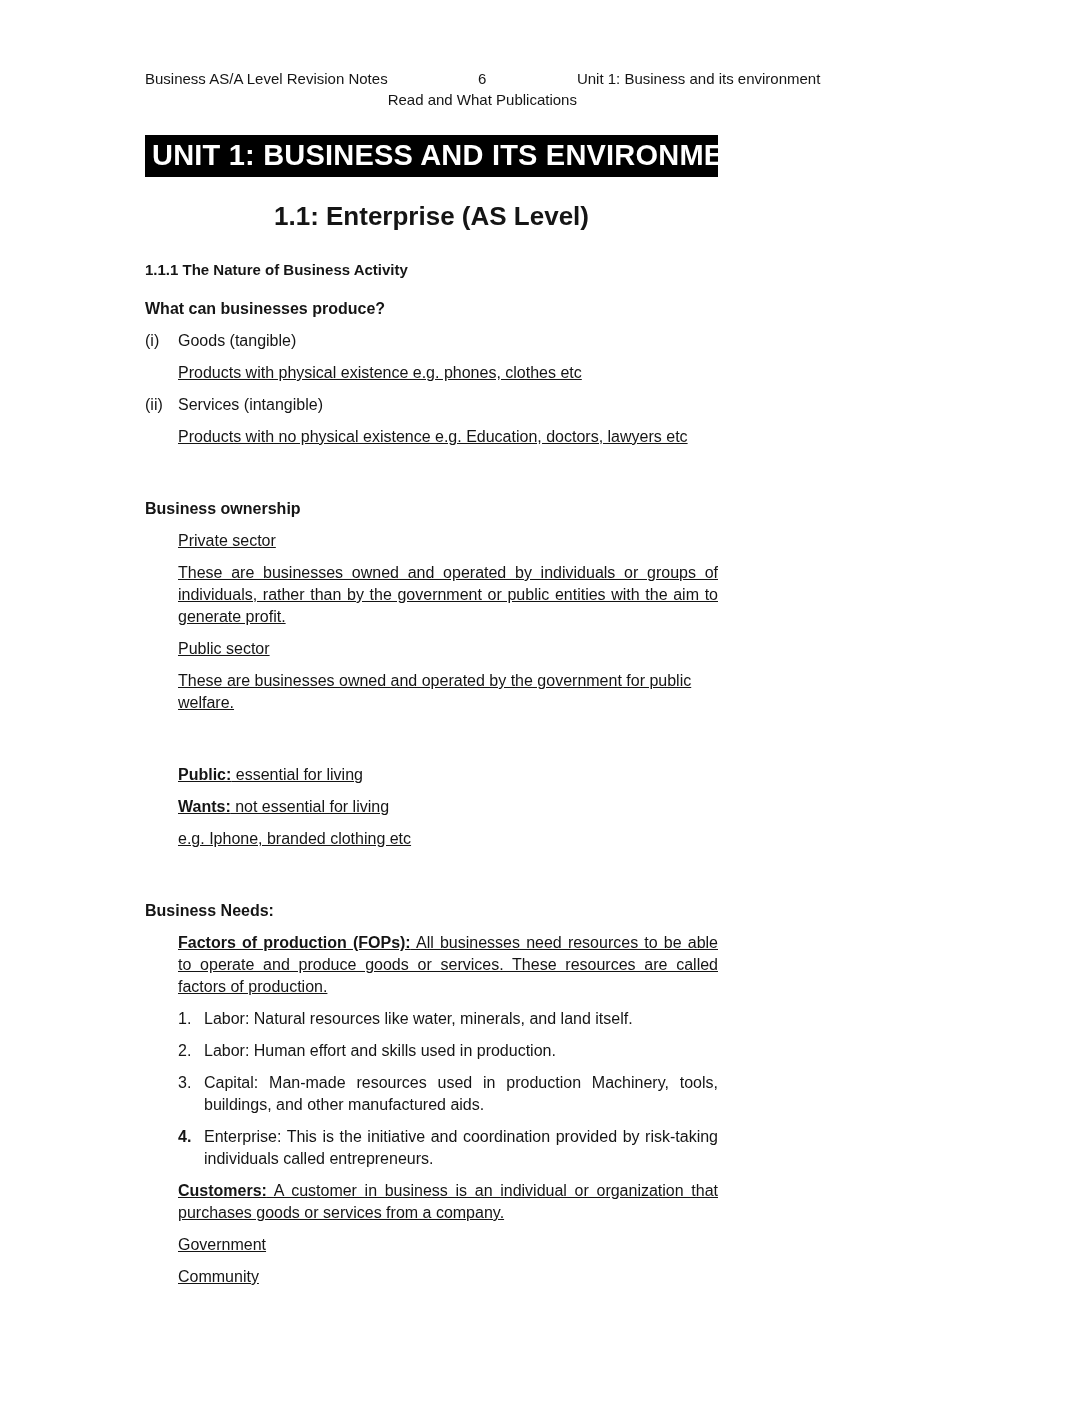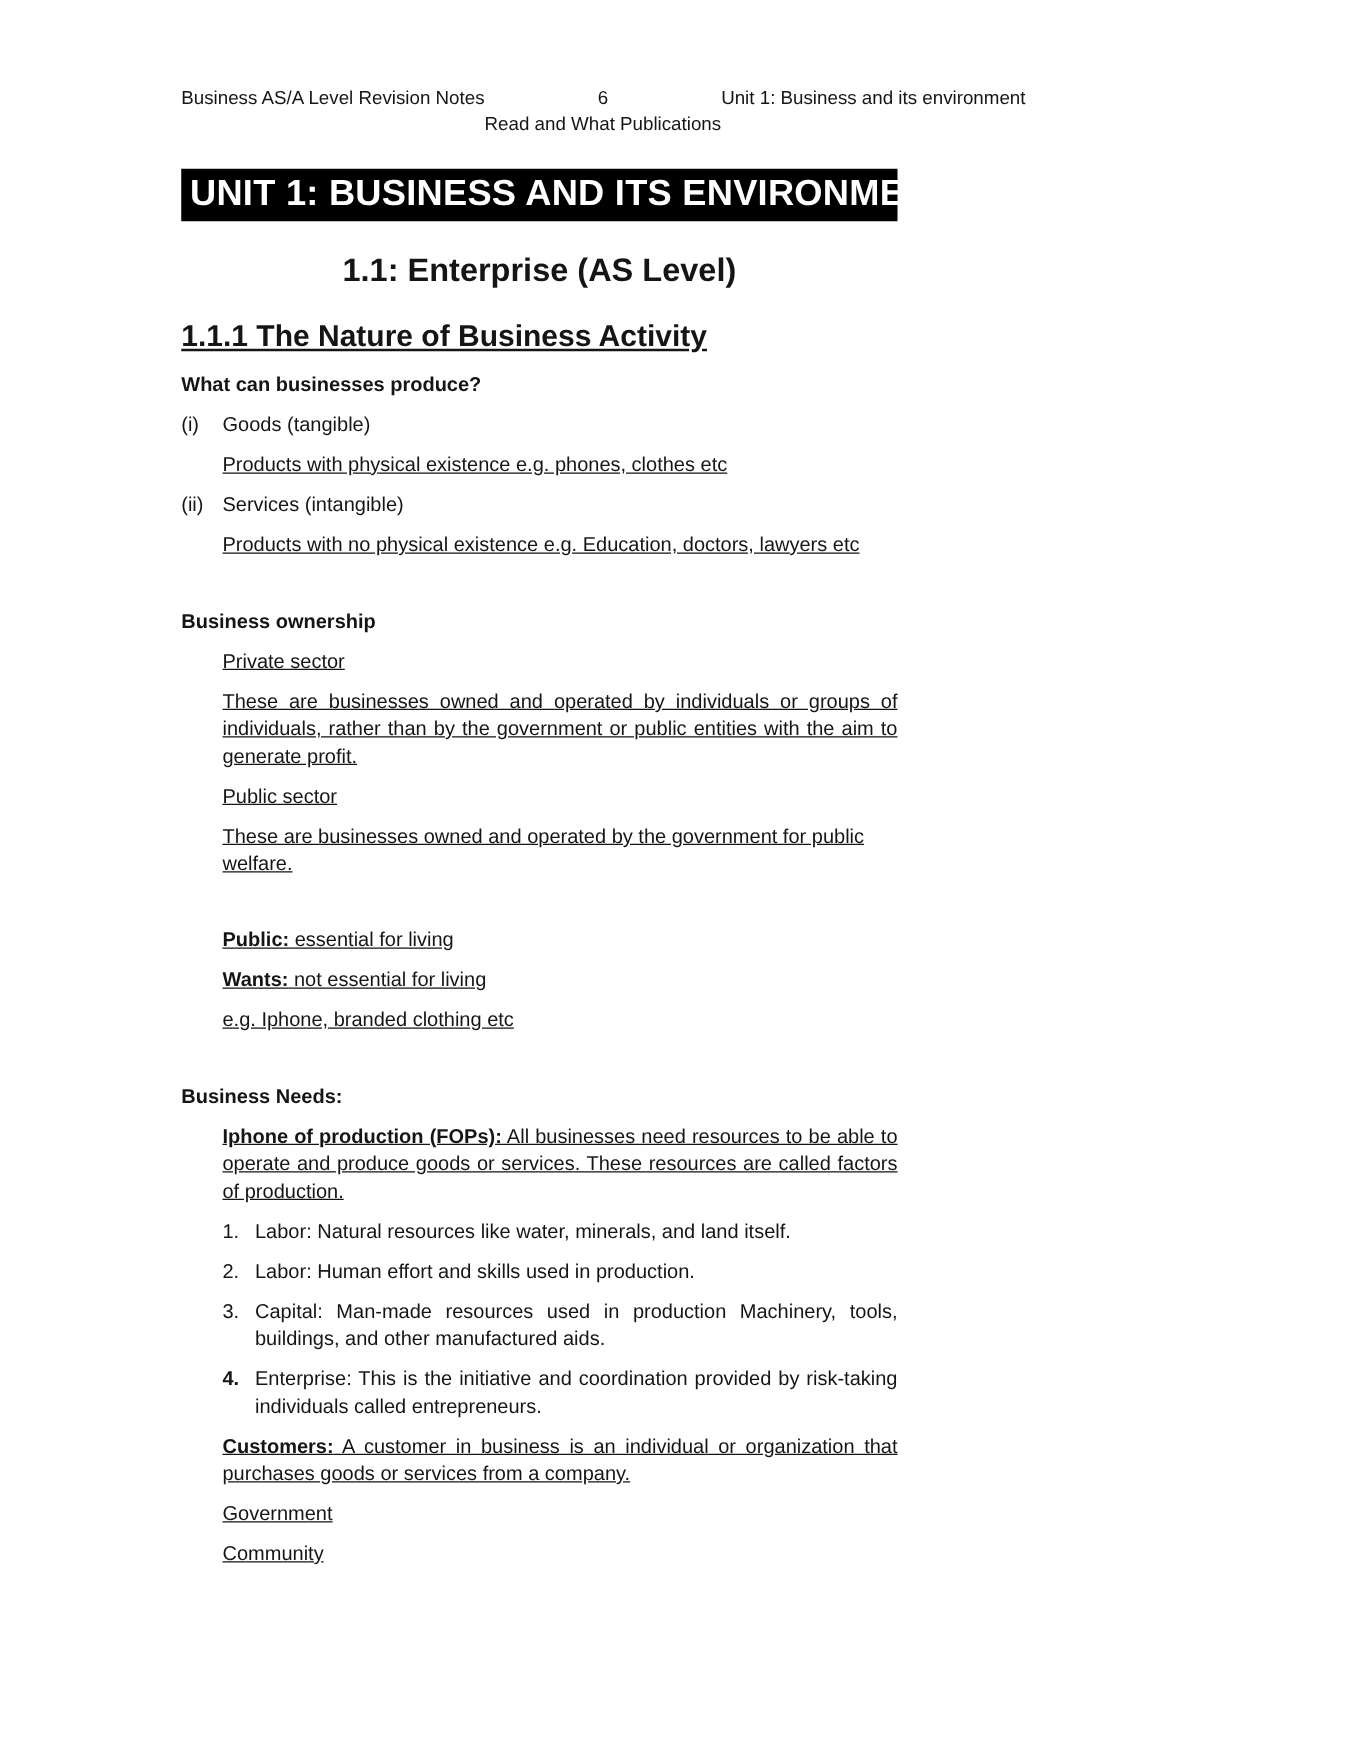--- a/index.html
+++ b/index.html
@@ -46,31 +46,30 @@
   }
 
   h1.title {
     font-size: 26px;
     line-height: 30px;
     font-weight: bold;
     margin: 0 0 26px 0;
     text-align: center;
   }
   h2.subtitle {
-    font-size: 24px;
+    font-size: 15px;
     line-height: 25px;
     font-weight: bold;
     margin: 0 0 16px 0;
-    text-decoration: underline;
   }
 
   .body-text { font-size: 16px; line-height: 22px; }
 
   .bold-line { font-weight: bold; margin-bottom: 10px; }
-  .sect-gap { margin-top: 39px; }
+  .sect-gap { margin-top: 50px; }
 
   
   .roman-row { display: flex; margin-bottom: 10px; }
   .roman-row .marker { width: 33px; flex: 0 0 33px; }
   .indent-1 { margin-left: 33px; margin-bottom: 10px; text-decoration: underline; }
 
   
   .bullet-row { display: flex; margin-bottom: 10px; }
   .bullet-row .dot-cell { width: 33px; flex: 0 0 33px; padding-left: 3px; }
   .dot {
@@ -139,21 +138,21 @@
     <p class="indent-1">These are businesses owned and operated by the government for public welfare.</p>
 
     <p class="indent-1 sect-gap"><span class="lead-bold">Public:</span><span> essential for living</span></p>
     <p class="indent-1"><span class="lead-bold">Wants:</span><span> not essential for living</span></p>
     <p class="indent-1">e.g. Iphone, branded clothing etc</p>
 
     <div class="bold-line sect-gap">Business Needs:</div>
 
     <div class="bullet-row">
       <span class="dot-cell"><span class="dot"></span></span>
-      <p class="bullet-body just"><span class="lead-bold">Iphone of production (FOPs):</span><span> All businesses need resources to be able to operate and produce goods or services. These resources are called factors of production.</span></p>
+      <p class="bullet-body just"><span class="lead-bold">Factors of production (FOPs):</span><span> All businesses need resources to be able to operate and produce goods or services. These resources are called factors of production.</span></p>
     </div>
 
     <div class="num-row">
       <span class="num">1.</span>
       <p>Labor: Natural resources like water, minerals, and land itself.</p>
     </div>
     <div class="num-row">
       <span class="num">2.</span>
       <p>Labor: Human effort and skills used in production.</p>
     </div>

